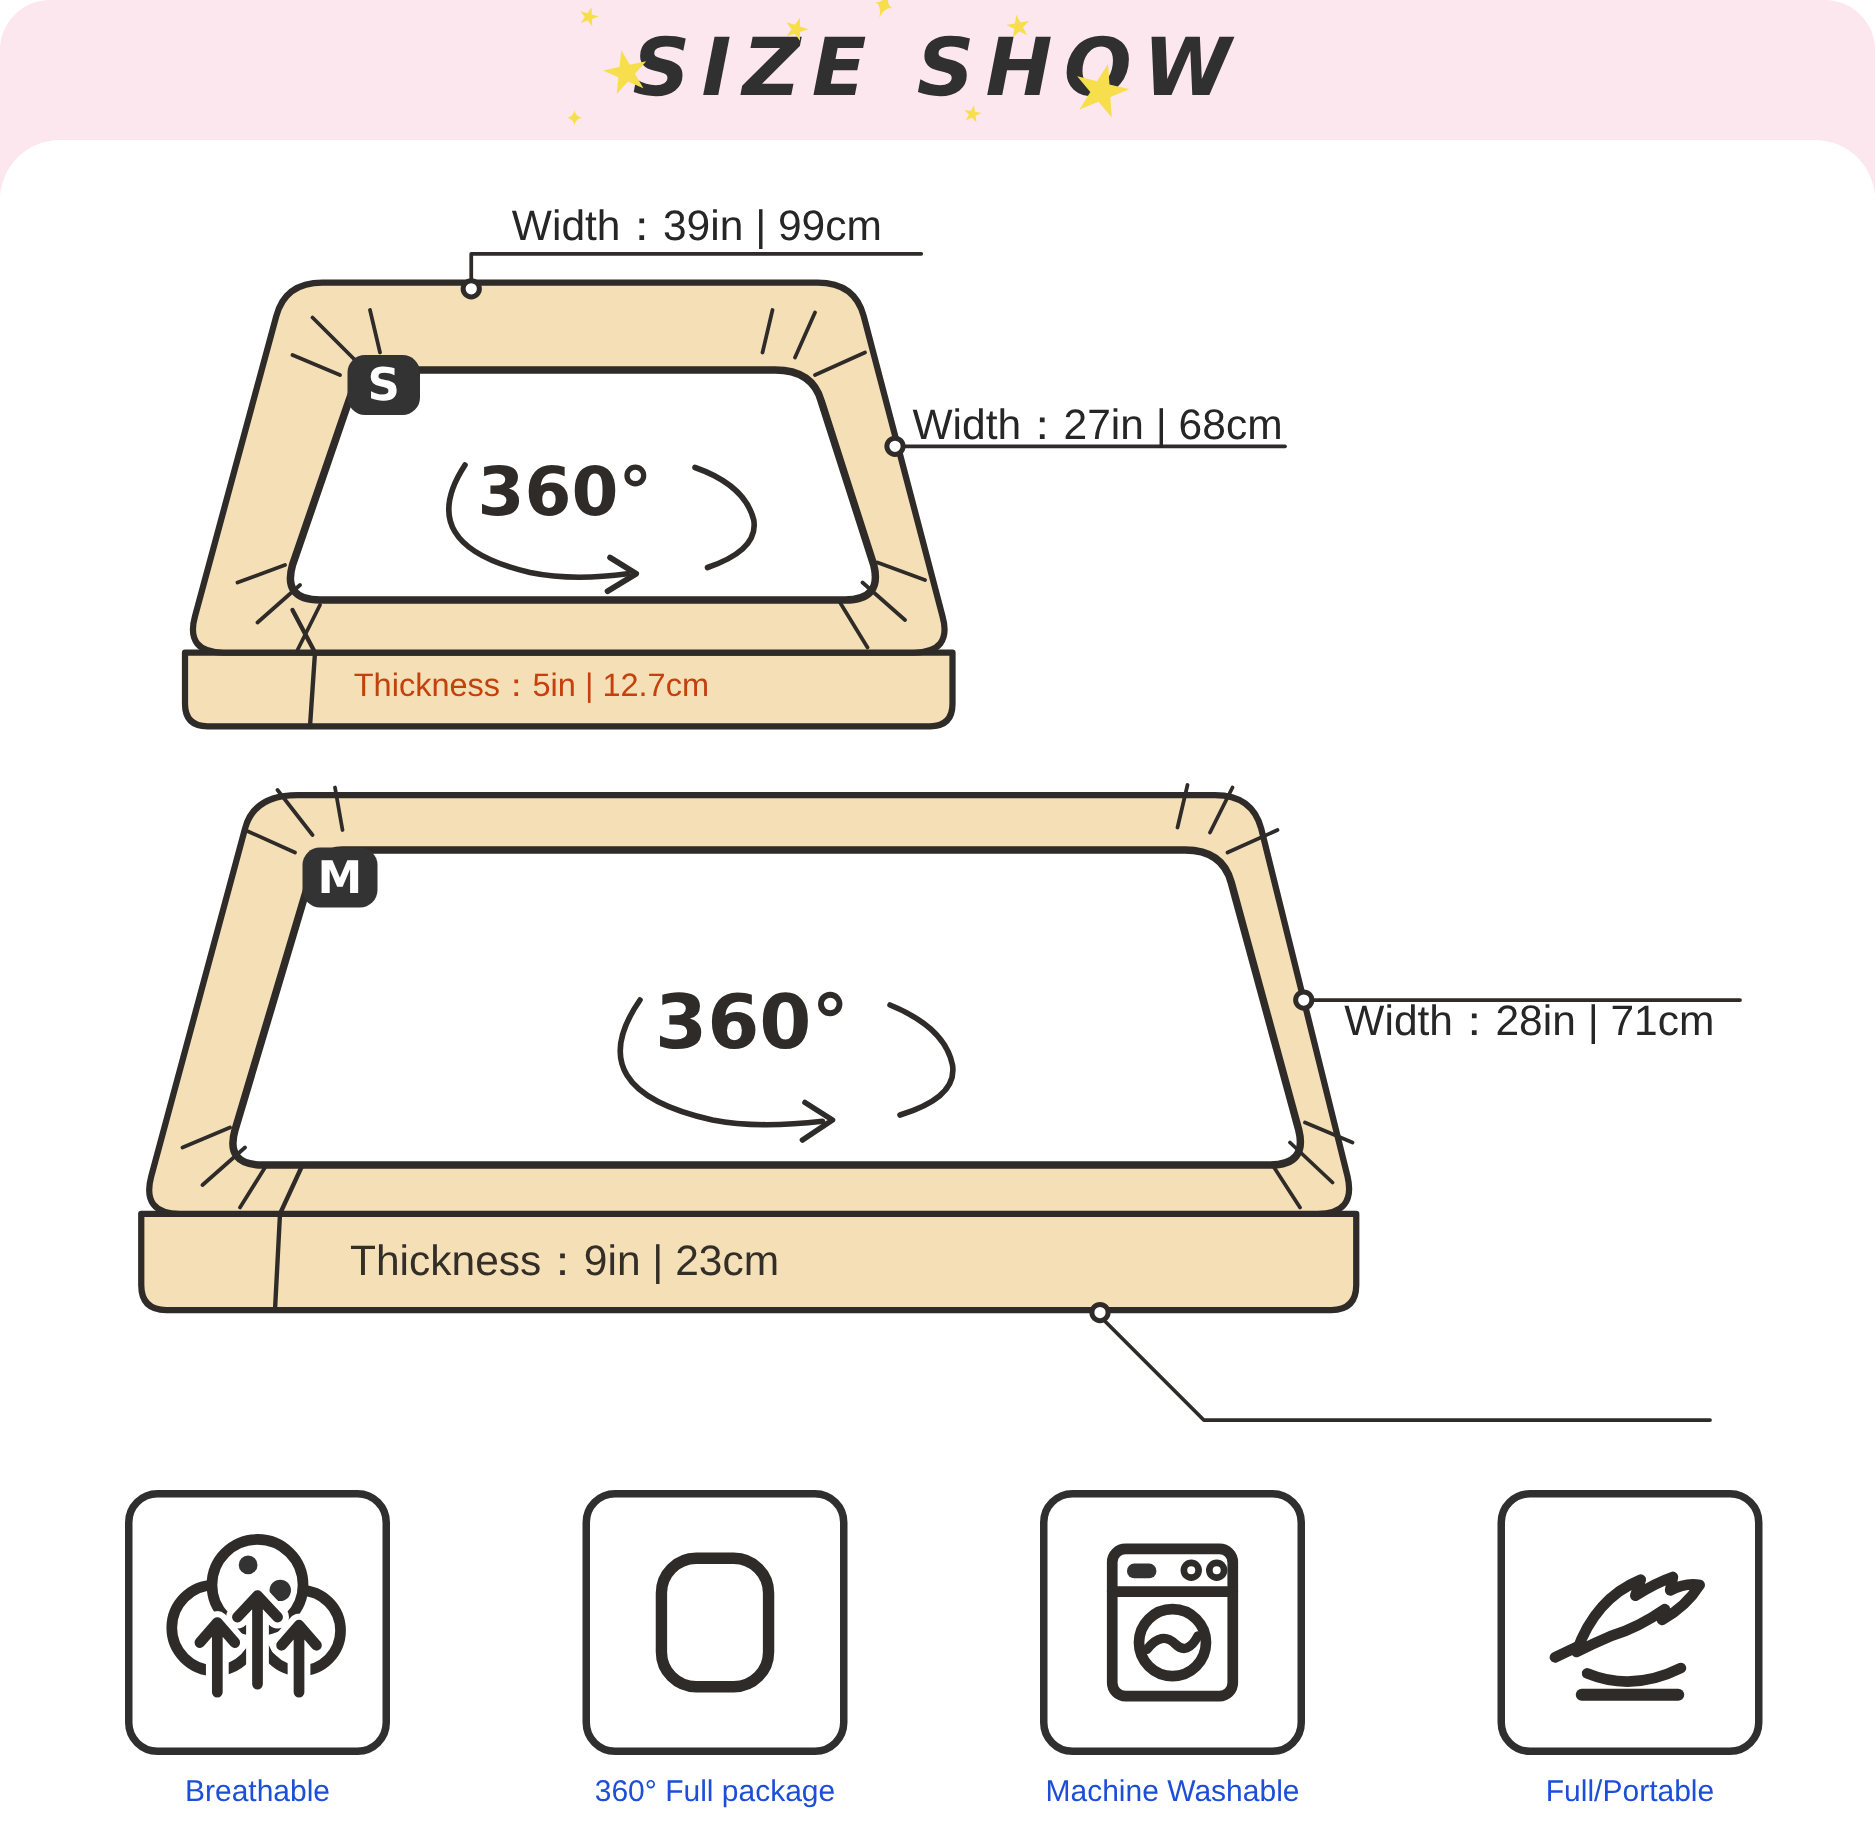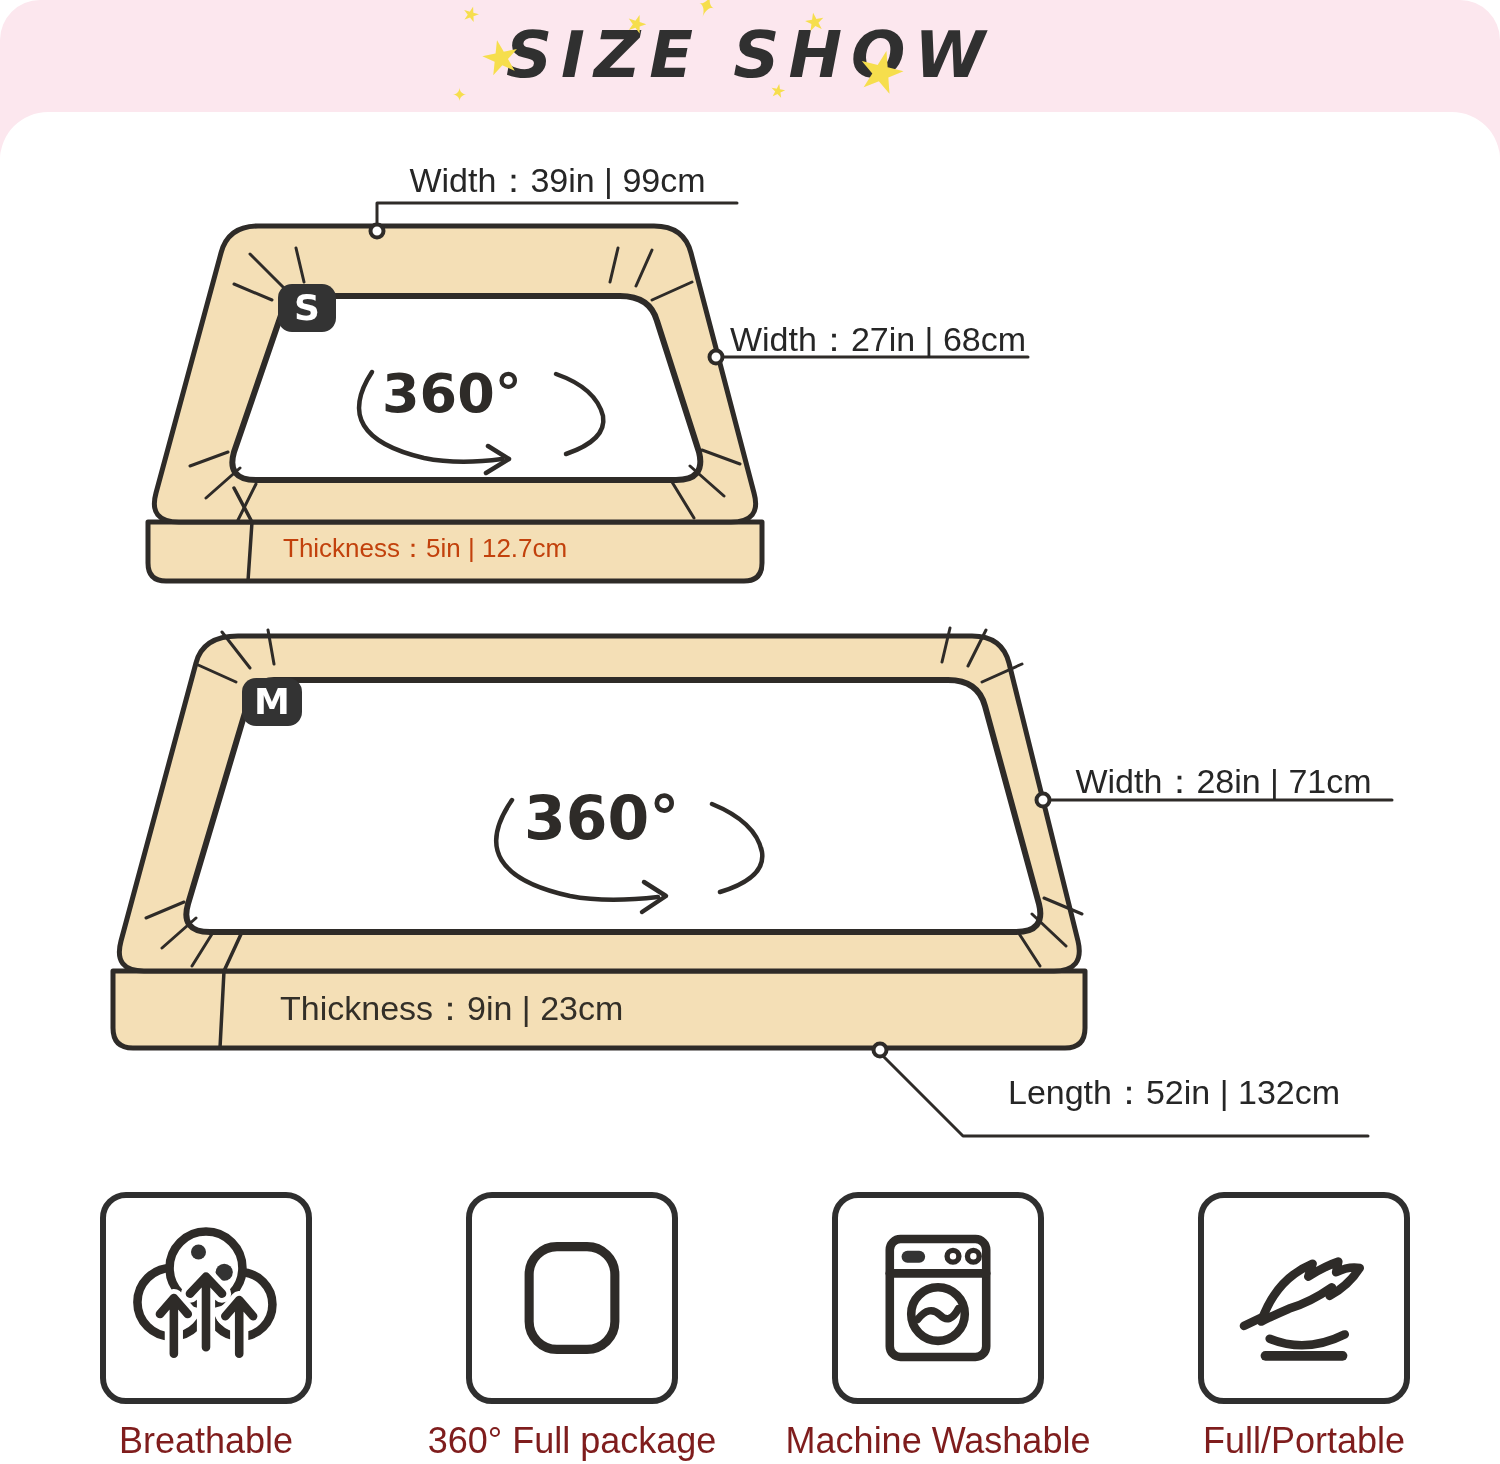--- a/index.html
+++ b/index.html
@@ -52,21 +52,21 @@
     justify-content:space-between; z-index:4;
   }
   .features{top:1192px;}
   .feature-box{
     width:200px; height:200px; border:6px solid #2f2f2f; border-radius:26px;
     display:flex; align-items:center; justify-content:center; background:#fff;
   }
   .feature-labels{top:1420px;}
   .feature-label{
     width:212px; display:flex; justify-content:center;
-    font-size:36px; color:#7f1d1d; white-space:nowrap;
+    font-size:24px; color:#1d4ed8; white-space:nowrap;
   }
 </style>
 </head>
 <body>
 
 <div class="page">
 
   <div class="banner"></div>
   <div class="card"></div>
   <h1 class="banner-title">SIZE SHOW</h1>
@@ -146,23 +146,22 @@
         <circle cx="880" cy="1050" r="6.5" class="white-fill ink" stroke-width="4"></circle>
       </g>
     </g>
   </svg>
 
   <div class="lbl dim center" style="left:385px;top:158px;width:345px;">Width：39in | 99cm</div>
   <div class="lbl dim center" style="left:728px;top:317px;width:300px;">Width：27in | 68cm</div>
   <div class="lbl dim-sm" style="left:283px;top:531px;">Thickness：5in | 12.7cm</div>
   <div class="rotation" style="left:382px;top:323px;width:164px;font-size:54px;">360°</div>
 
-  <div class="lbl dim center" style="left:1055px;top:759px;width:337px;text-align:center;">Width：28in | 71cm</div>
+  <div class="lbl dim center" style="left:1055px;top:794px;width:337px;text-align:center;">Width：28in | 71cm</div>
   <div class="lbl dim dim-beige" style="left:280px;top:986px;">Thickness：9in | 23cm</div>
-  <div class="lbl dim center" style="left:980px;top:1070px;width:388px;">Length：52in | 132cm</div>
   <div class="rotation" style="left:524px;top:744px;width:176px;font-size:60px;">360°</div>
 
   <div class="features">
     <div class="feature-box">
       <svg width="150" height="150" viewBox="0 0 140 140">
         <circle cx="38" cy="74" r="32" class="white-fill ink" stroke-width="8"></circle>
         <circle cx="102" cy="76" r="30" class="white-fill ink" stroke-width="8"></circle>
         <circle cx="70" cy="42" r="34" class="white-fill ink" stroke-width="8"></circle>
         <circle cx="63" cy="27" r="7" class="dark-fill"></circle>
         <circle cx="87" cy="46" r="8" class="dark-fill"></circle>

